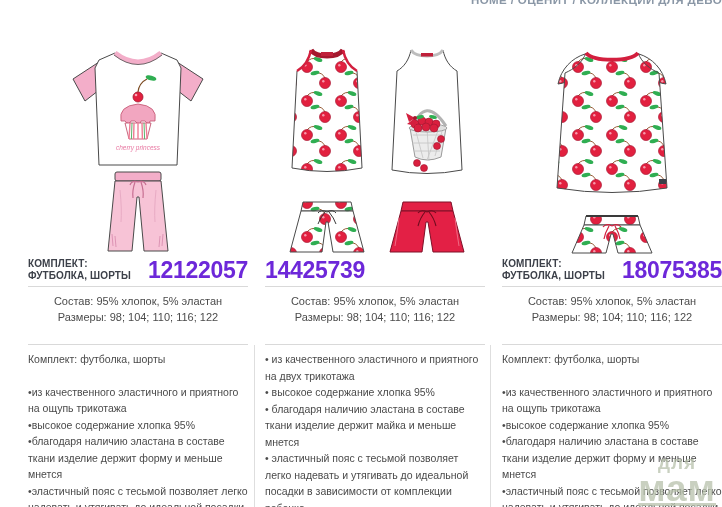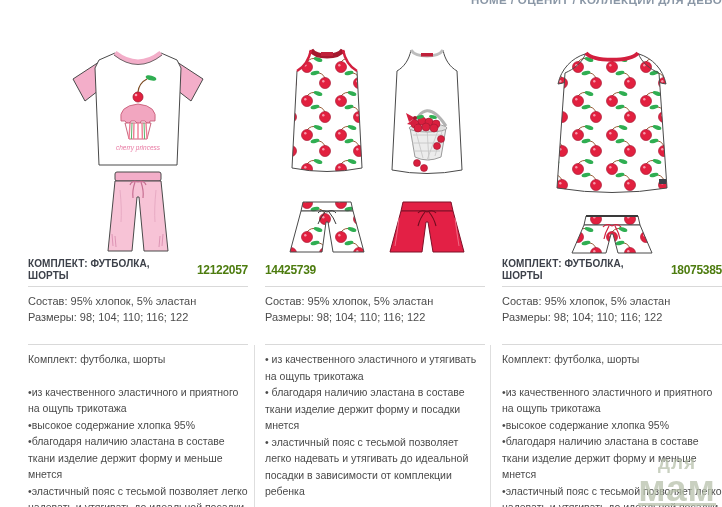--- a/index.html
+++ b/index.html
@@ -16,25 +16,25 @@
   .product-image{height:232px;}
   .product-image svg{display:block;}
   .title-row{
     display:flex;justify-content:space-between;align-items:center;height:32px;
   }
   .p-name{
     font-size:10px;font-weight:bold;color:#3c4049;line-height:12px;
     max-width:148px;letter-spacing:.1px;
   }
   .p-article{
-    font-size:12px;font-weight:bold;color:#4d7c0f;letter-spacing:-0.3px;
+    font-size:23px;font-weight:bold;color:#6d28d9;letter-spacing:-0.3px;
   }
   .meta{
     border-top:1px solid #d9d9d9;padding-top:6px;height:51px;
-    font-size:11px;color:#4b4b4b;line-height:16px;
+    font-size:11px;color:#4b4b4b;line-height:16px;text-align:center;
   }
   .desc{
     border-top:1px solid #d9d9d9;padding-top:6px;
     font-size:10.5px;color:#4a4a4a;line-height:16.5px;
   }
   .summary{margin-bottom:16px;}
   .vdivider{position:absolute;top:345px;bottom:0;width:1px;background:#dedede;}
   .vdivider.v1{left:254px;}
   .vdivider.v2{left:490px;}
   .watermark{
@@ -160,22 +160,23 @@
       </svg>
     </div>
     <div class="title-row">
       <div class="p-article">14425739</div>
     </div>
     <div class="meta">
       <div>Состав: 95% хлопок, 5% эластан</div>
       <div>Размеры: 98; 104; 110; 116; 122</div>
     </div>
     <div class="desc">
-      <div>• из качественного эластичного и утягивать на ощупь трикотажа</div>
-      <div>• благодаря наличию эластана в составе ткани изделие держит форму и посадки мнется</div>
+      <div>• из качественного эластичного и приятного на двух трикотажа</div>
+      <div>• высокое содержание хлопка 95%</div>
+      <div>• благодаря наличию эластана в составе ткани изделие держит майка и меньше мнется</div>
       <div>• эластичный пояс с тесьмой позволяет легко надевать и утягивать до идеальной посадки в зависимости от комплекции ребенка</div>
 
     </div>
   </div>
 
   <div class="col">
     <div class="product-image">
       <svg width="220" height="232" viewBox="0 0 220 232">
         <defs>
           <pattern id="cp3" width="34" height="34" patternUnits="userSpaceOnUse">

